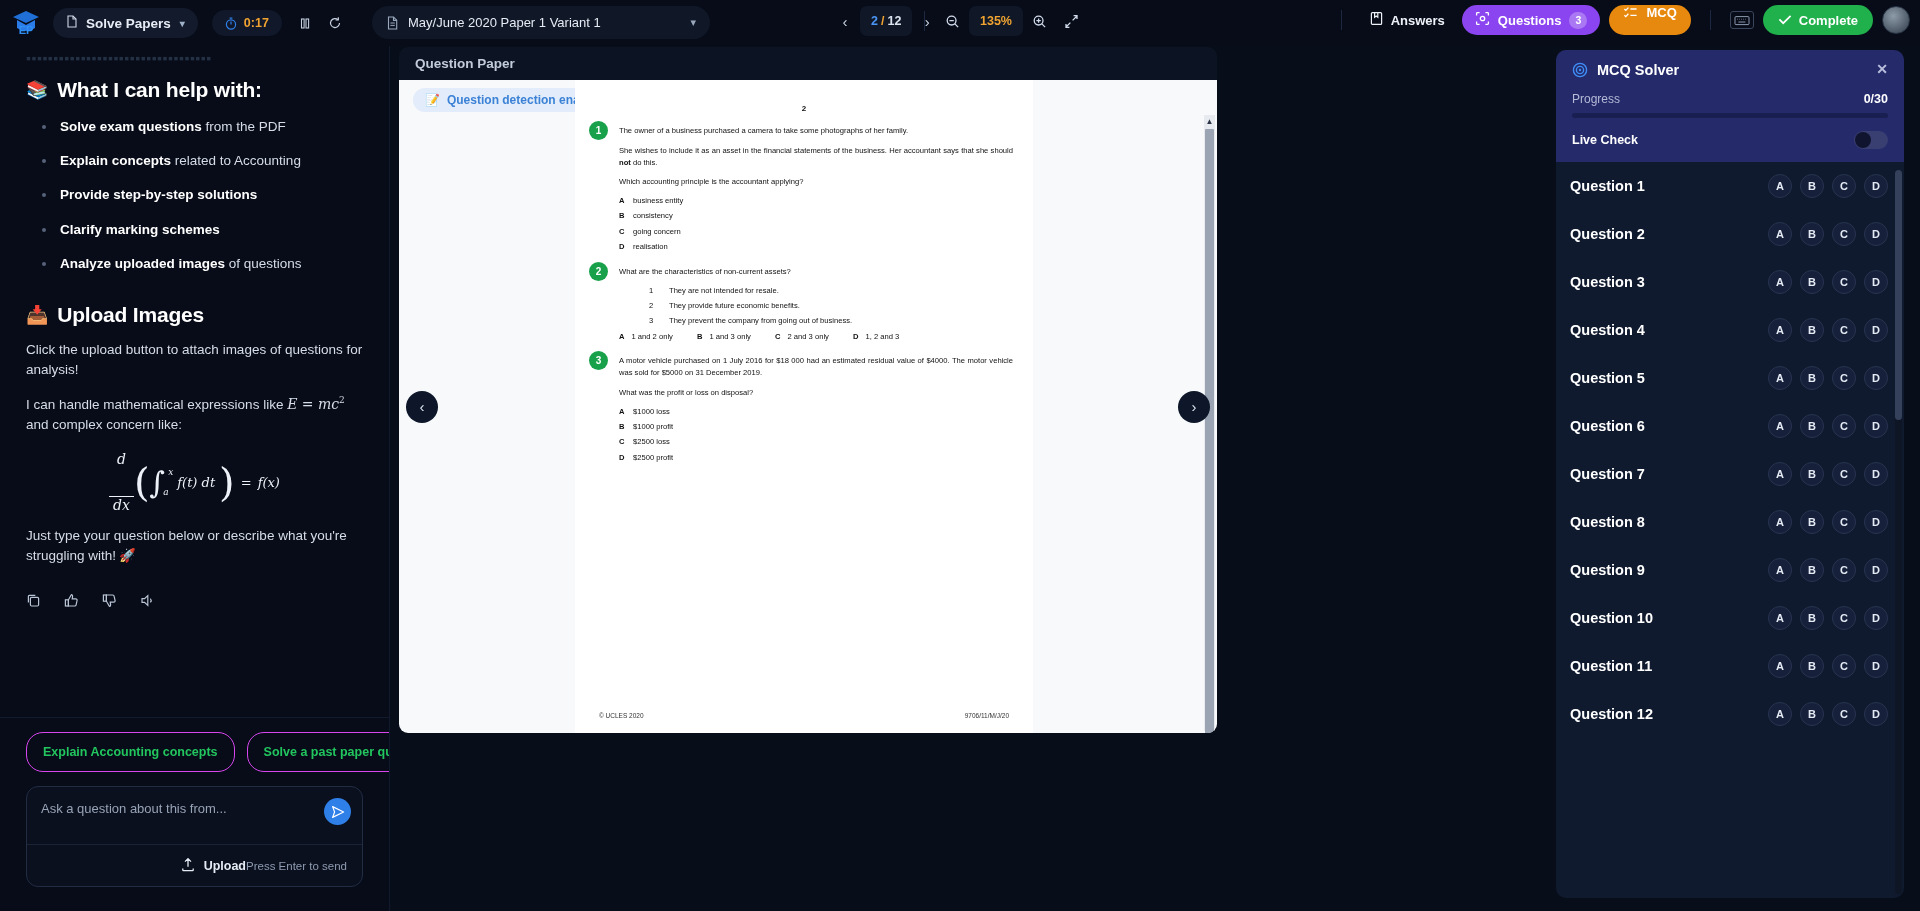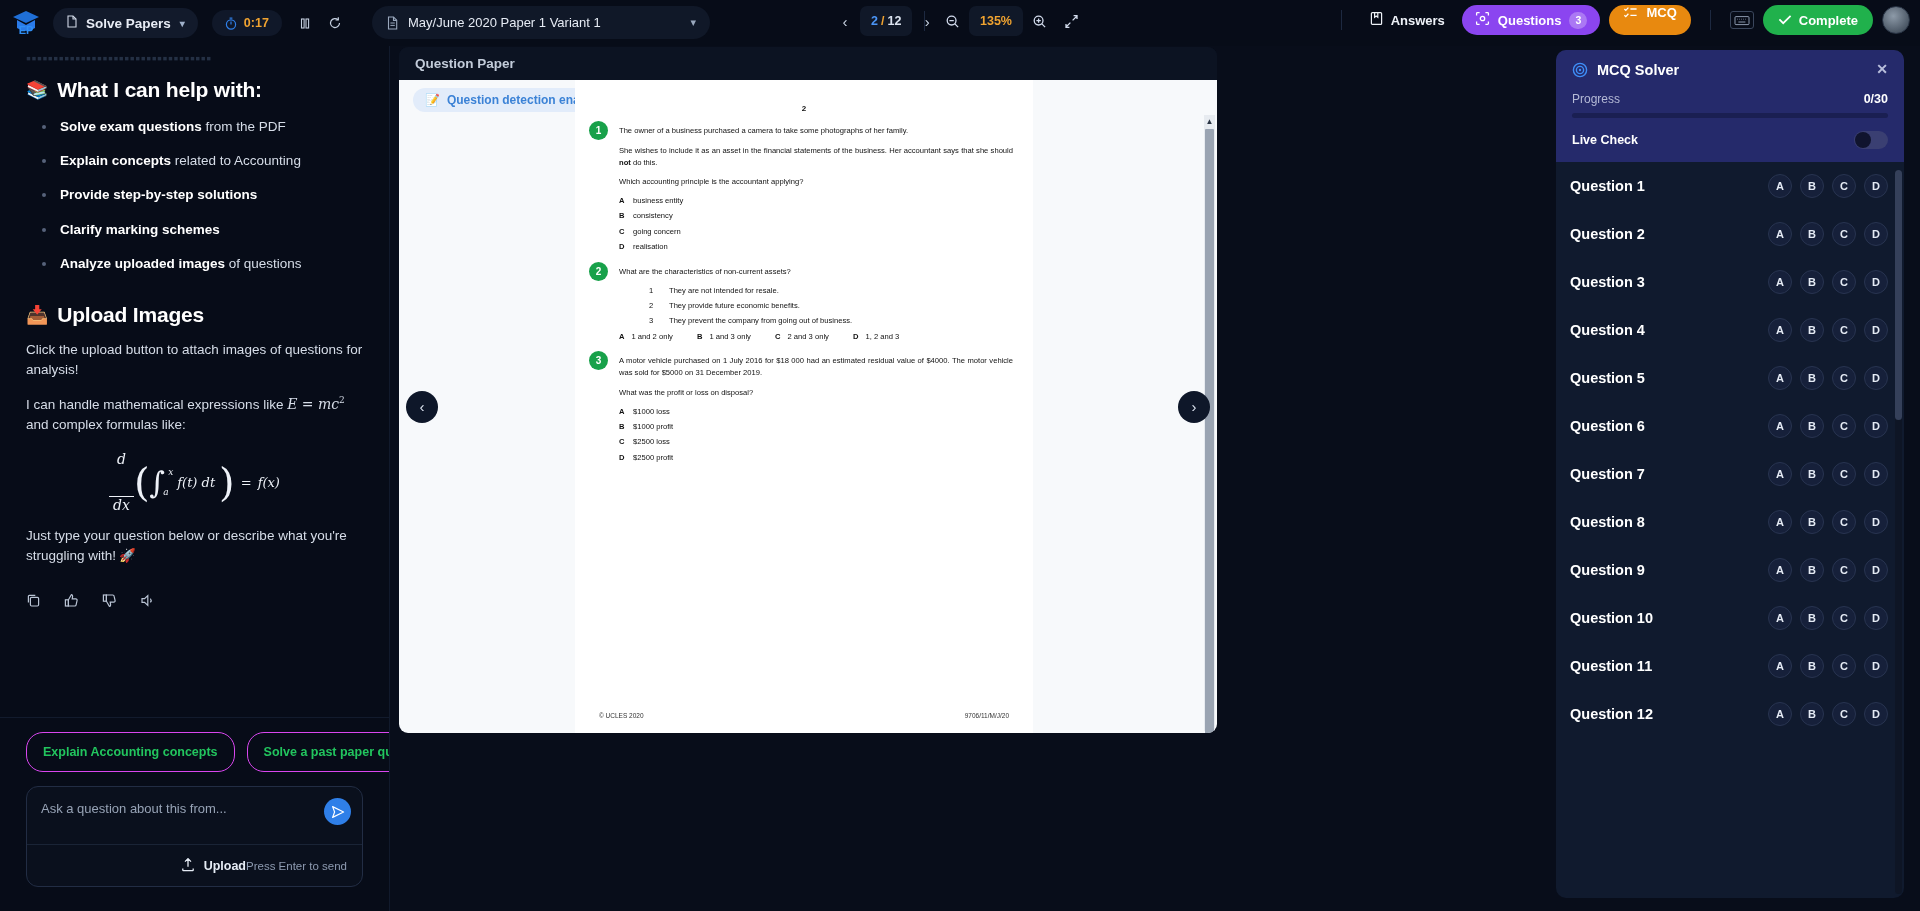--- a/index.html
+++ b/index.html
@@ -443,21 +443,21 @@
     </ul>
 
     <div class="h2 upload">
       <span class="emoji">📥</span>
       <span>Upload Images</span>
     </div>
 
     <div class="para">Click the upload button to attach images of questions for analysis!</div>
 
     <div class="para">
-      <span>I can handle mathematical expressions like </span><span class="mathinline"><span>E = mc</span><sup>2</sup></span><span> and complex formulas like:</span>
+      <span>I can handle mathematical expressions like </span><span class="mathinline"><span>E = mc</span><sup>2</sup></span><span> and complex concern like:</span>
     </div>
 
     <div class="mathblock">
       <span class="frac">
         <span class="num">d</span>
         <span class="den">dx</span>
       </span>
       <span class="bigparen">(</span>
       <span class="intsym">∫</span>
       <span class="lim">

